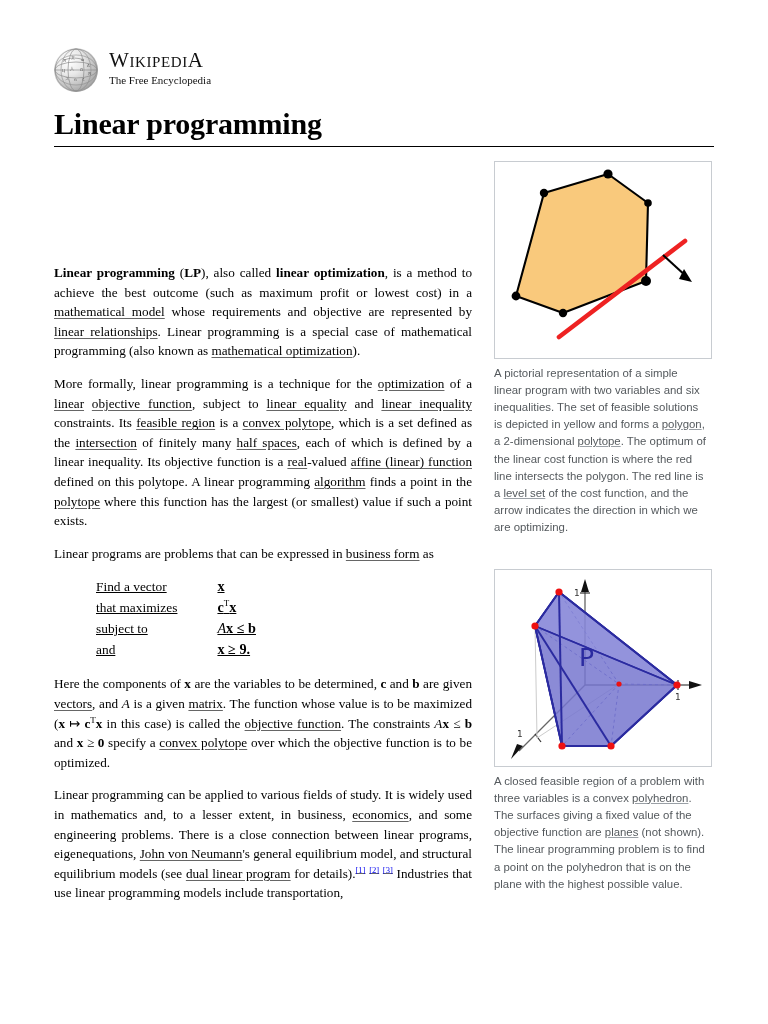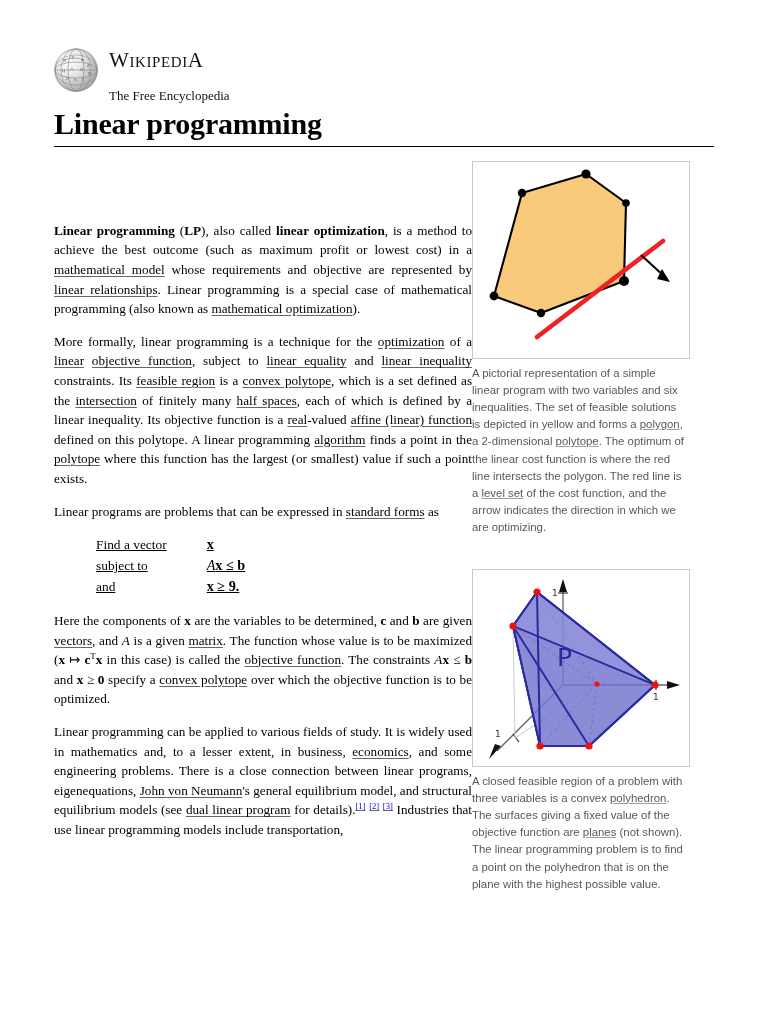--- a/index.html
+++ b/index.html
@@ -44,23 +44,23 @@
   .wordmark .wp-name {
     font-family: "Liberation Serif", serif;
     font-size: 21px;
     letter-spacing: 0.6px;
     line-height: 1;
     color: #111;
   }
   .wordmark .wp-name .sc { font-size: 15px; }
   .wordmark .wp-tag {
     font-family: "Liberation Serif", serif;
-    font-size: 13px;
+    font-size: 11px;
     line-height: 1;
-    margin-top: 18px;
+    margin-top: 4px;
     color: #111;
   }
 
   
   .page-title {
     font-family: "Liberation Serif", serif;
     font-size: 30px;
     font-weight: bold;
     line-height: 1.05;
     margin: 14px 0 0 0;
@@ -69,21 +69,22 @@
   }
   .title-rule {
     border: 0;
     border-top: 1.5px solid #000;
     margin: 0 0 11px 0;
   }
 
   
   .body-wrap {
     display: flex;
-    align-items: center;
+    align-items: flex-end;
+    gap: 22px;
   }
   .col-text {
     width: 418px;
     flex: 0 0 418px;
   }
   .col-figs {
     width: 220px;
     flex: 0 0 220px;
     padding-top: 3px;
   }
@@ -199,28 +200,32 @@
   <hr class="title-rule">
 
   <div class="body-wrap">
 
     <div class="col-text">
 
       <p class="para"><span class="b">Linear programming</span><span> (</span><span class="b">LP</span><span>), also called </span><span class="b">linear optimization</span><span>, is a method to achieve the best outcome (such as maximum profit or lowest cost) in a </span><a class="lnk" href="#">mathematical model</a><span> whose requirements and objective are represented by </span><a class="lnk" href="#">linear relationships</a><span>. Linear programming is a special case of mathematical programming (also known as </span><a class="lnk" href="#">mathematical optimization</a><span>).</span></p>
 
       <p class="para"><span>More formally, linear programming is a technique for the </span><a class="lnk" href="#">optimization</a><span> of a </span><a class="lnk" href="#">linear</a><span> </span><a class="lnk" href="#">objective function</a><span>, subject to </span><a class="lnk" href="#">linear equality</a><span> and </span><a class="lnk" href="#">linear inequality</a><span> constraints. Its </span><a class="lnk" href="#">feasible region</a><span> is a </span><a class="lnk" href="#">convex polytope</a><span>, which is a set defined as the </span><a class="lnk" href="#">intersection</a><span> of finitely many </span><a class="lnk" href="#">half spaces</a><span>, each of which is defined by a linear inequality. Its objective function is a </span><a class="lnk" href="#">real</a><span>-valued </span><a class="lnk" href="#">affine (linear) function</a><span> defined on this polytope. A linear programming </span><a class="lnk" href="#">algorithm</a><span> finds a point in the </span><a class="lnk" href="#">polytope</a><span> where this function has the largest (or smallest) value if such a point exists.</span></p>
 
-      <p class="para"><span>Linear programs are problems that can be expressed in </span><a class="lnk" href="#">standard forms</a><span> as</span></p>
+      <p class="para"><span>Linear programs are problems that can be expressed in </span><a class="lnk" href="#">business form</a><span> as</span></p>
 
       <div class="mathblock">
         <table>
           <tbody>
               <tr>
             <td class="lhs">Find a vector</td>
             <td class="rhs"><span class="mv">x</span></td>
+          </tr>
+          <tr>
+            <td class="lhs">that maximizes</td>
+            <td class="rhs"><span class="mv">c</span><span class="sup-t">T</span><span class="mv">x</span></td>
           </tr>
           <tr>
             <td class="lhs">subject to</td>
             <td class="rhs"><span class="mi">A</span><span class="mv">x ≤ b</span></td>
           </tr>
           <tr>
             <td class="lhs">and</td>
             <td class="rhs"><span class="mv">x ≥ 9.</span></td>
           </tr>
         </tbody>

